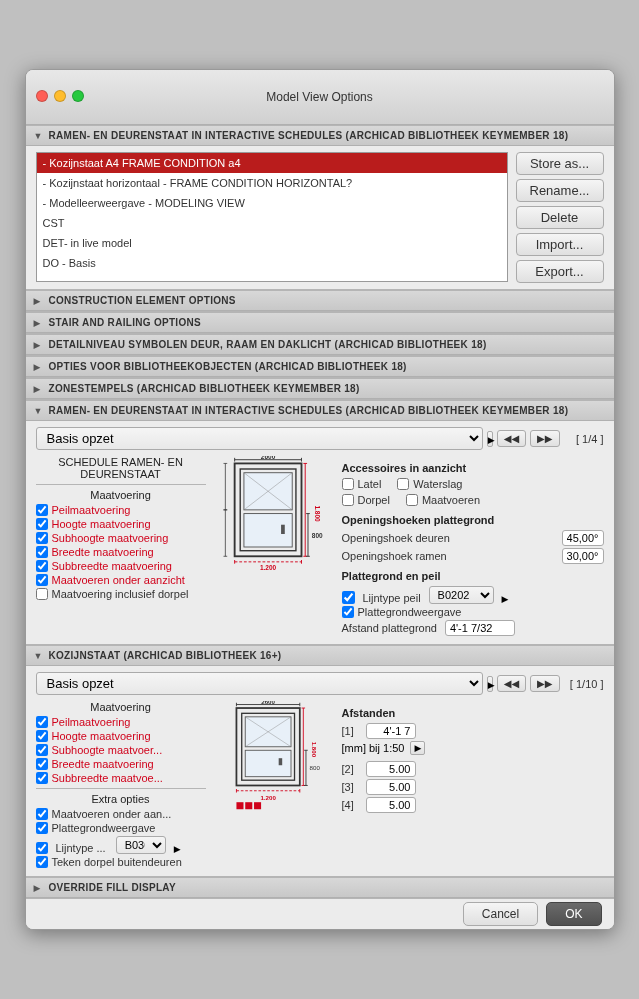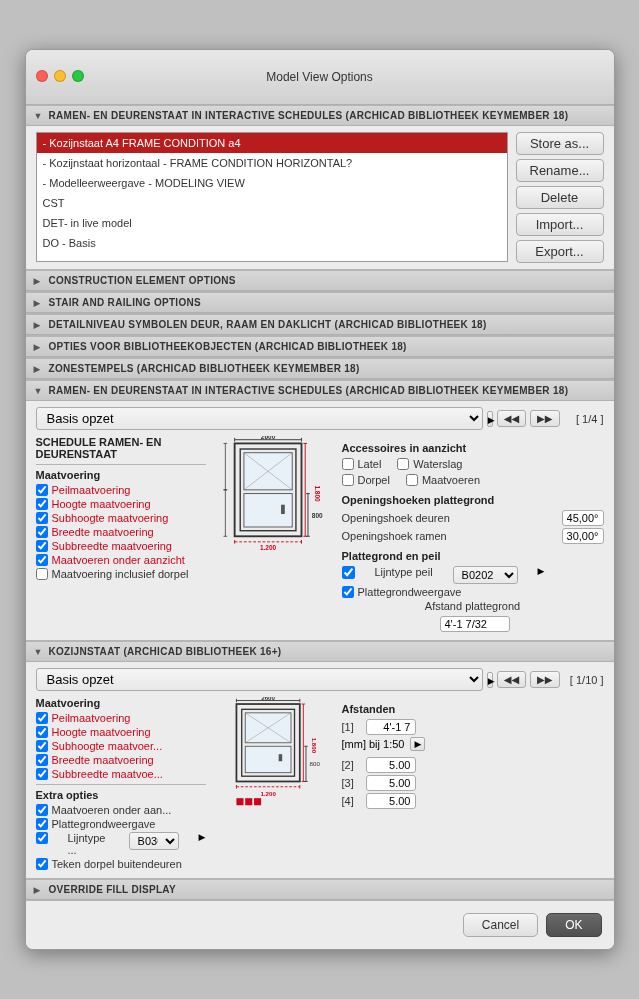--- a/index.html
+++ b/index.html
@@ -165,24 +165,25 @@
       width: 170px;
     }
     .ramen-center {
       width: 120px;
       position: relative;
     }
     .ramen-right {
       flex: 1;
     }
     .check-group-title {
-      font-weight: 700;
+      font-weight: 400;
       font-size: 11px;
       margin-bottom: 3px;
       color: #222;
+      text-align: center;
     }
     .check-row {
       display: flex;
       align-items: center;
       gap: 4px;
       margin-bottom: 2px;
     }
     .check-row input[type=checkbox] {
       width: 12px; height: 12px;
     }
@@ -218,22 +219,22 @@
       background: #fff;
       border: 1px solid #aaa;
       border-radius: 3px;
       padding: 1px 4px;
       font-size: 11px;
       width: 42px;
       text-align: right;
     }
     .lijntype-row {
       display: flex;
-      align-items: flex-start;
-      gap: 20px;
+      align-items: flex-end;
+      gap: 8px;
       margin-bottom: 2px;
     }
     .lijn-select {
       background: linear-gradient(to bottom, #f5f5f5, #e8e8e8);
       border: 1px solid #aaa;
       border-radius: 3px;
       padding: 1px 4px;
       font-size: 11px;
       width: 65px;
     }
@@ -287,21 +288,21 @@
       display: flex;
       align-items: center;
       gap: 4px;
       font-size: 11px;
       margin-bottom: 6px;
     }
     .footer-bar {
       display: flex;
       justify-content: flex-end;
       gap: 8px;
-      padding: 12px 12px;
+      padding: 3px 12px;
       background: #ececec;
       border-top: 1px solid #b5b5b5;
     }
     .footer-btn {
       background: linear-gradient(to bottom, #f5f5f5, #e0e0e0);
       border: 1px solid #aaa;
       border-radius: 5px;
       padding: 4px 18px;
       font-size: 12px;
       cursor: pointer;
@@ -537,21 +538,21 @@
               <span class="angle-label">Lijntype peil</span>
               <select class="lijn-select">
                 <option>B0202</option>
               </select>
               <span style="font-size:9px;cursor:pointer;">▶</span>
             </div>
             <div class="check-row">
               <input type="checkbox" checked="" style="">
               <span class="check-label black">Plattegrondweergave</span>
             </div>
-            <div class="afstand-row" style="margin-top:2px;flex-direction:column;">
+            <div class="afstand-row" style="margin-top:2px;">
               <span class="angle-label">Afstand plattegrond</span>
               <input class="afstand-value" value="4'-1 7/32" style="margin-left: 4px;">
             </div>
           </div>
         </div>
       </div>
     </div>
 
     <div class="coll-section">
       <div class="section-header">

